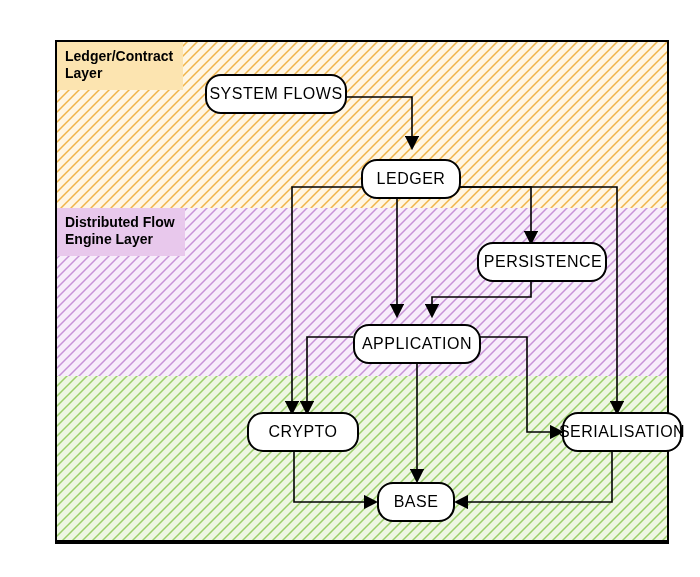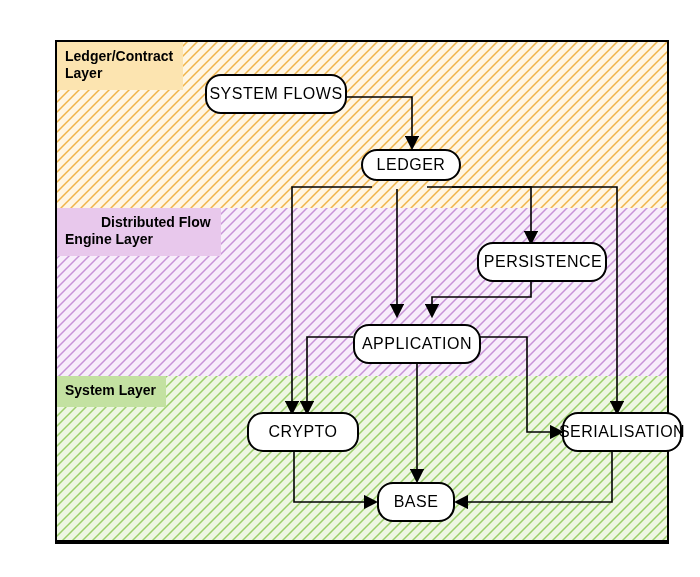--- a/index.html
+++ b/index.html
@@ -109,40 +109,37 @@
           <defs>
             <pattern id="p2" patternUnits="userSpaceOnUse" width="10" height="10">
               <rect width="10" height="10" fill="#f8eefb"></rect>
               <path d="M-2,2 l4,-4 M0,10 l10,-10 M8,12 l4,-4" stroke="#c893d8" stroke-width="1.5"></path>
             </pattern>
           </defs>
           <rect width="100%" height="100%" fill="url(#p2)"></rect>
         </svg>
       </div>
       <div class="layer-label">
-        <span style="white-space: pre-line; margin-left: 36px;">Distributed Flow
+        <span style="white-space: pre-line;">Distributed Flow
 Engine Layer</span>
       </div>
     </div>
 
     <div class="layer layer3">
       <div class="hatch">
         <svg>
           <defs>
             <pattern id="p3" patternUnits="userSpaceOnUse" width="10" height="10">
               <rect width="10" height="10" fill="#eef6e3"></rect>
               <path d="M-2,2 l4,-4 M0,10 l10,-10 M8,12 l4,-4" stroke="#9ccf6a" stroke-width="1.5"></path>
             </pattern>
           </defs>
           <rect width="100%" height="100%" fill="url(#p3)"></rect>
         </svg>
       </div>
-      <div class="layer-label">
-        <span style="white-space: pre-line;">System Layer</span>
-      </div>
     </div>
 
     <svg class="arrows" viewBox="0 0 610 500">
       <defs>
         <marker id="arrowhead" markerWidth="9" markerHeight="9" refX="7" refY="4.5" orient="auto">
           <path d="M0,0 L9,4.5 L0,9 z" fill="#000"></path>
         </marker>
       </defs>
       <g stroke="#000" stroke-width="1.6" fill="none" marker-end="url(#arrowhead)">
 
@@ -167,21 +164,21 @@
         <path d="M 237 410 L 237 460 L 318 460"></path>
 
         <path d="M 555 410 L 555 460 L 400 460"></path>
       </g>
     </svg>
 
     <div class="node" style="left:148px; top:32px; width:142px; height:40px;">
       <span>SYSTEM FLOWS</span>
     </div>
 
-    <div class="node" style="left:304px; top:107px; width:100px; height:32px;">
+    <div class="node" style="left:304px; top:117px; width:100px; height:40px;">
       <span>LEDGER</span>
     </div>
 
     <div class="node" style="left:420px; top:200px; width:130px; height:40px;padding-left:16px;">
       <span>PERSISTENCE</span>
     </div>
 
     <div class="node" style="left:296px; top:275px; width:128px; height:40px;margin-top:7px;">
       <span>APPLICATION</span>
     </div>

